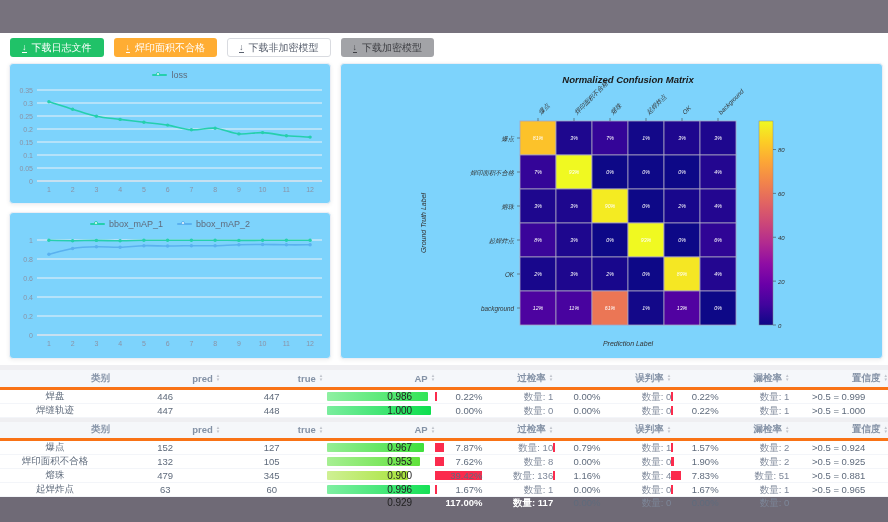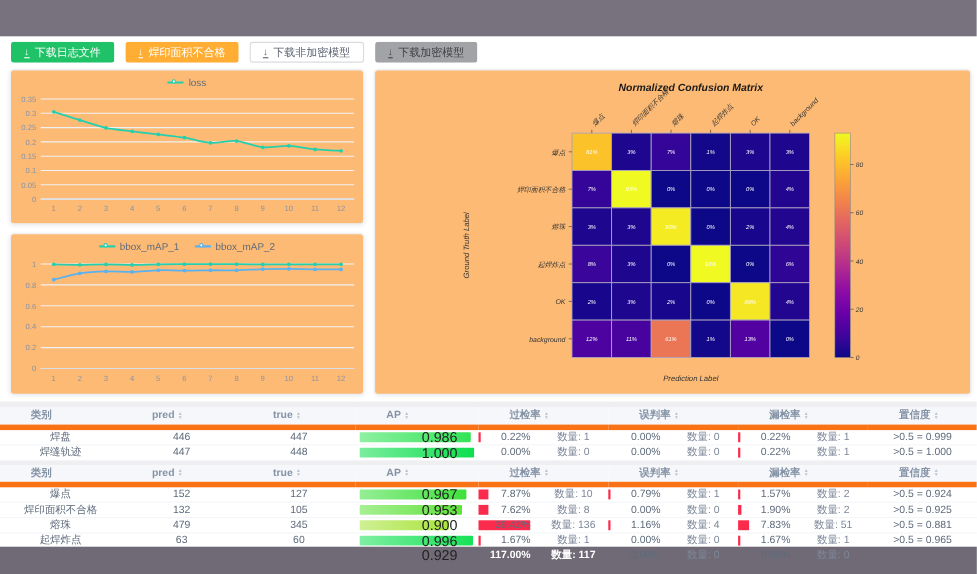--- a/index.html
+++ b/index.html
@@ -12,50 +12,50 @@
   .btn { height:19px; padding:0 11px; border-radius:3px; font-size:10px; display:inline-flex;
          align-items:center; gap:5px; border:1px solid transparent; cursor:pointer;
          font-family:"Liberation Sans", sans-serif; }
   .btn .dl-icon { font-size:9px; line-height:9px; border-bottom:1px solid currentColor; padding-bottom:0px; }
   .btn-green  { background:#20c268; color:#fff; }
   .btn-orange { background:#ffad33; color:#fff; }
   .btn-white  { background:#fff; color:#5b6270; border-color:#d9dbe0; }
   .btn-gray   { background:#a2a3a7; color:#3f4045; }
 
   .charts-row { display:flex; gap:9px; padding:2px 9px 0 9px; }
-  .card { background:#fdba74; border:1px solid #ebeef5; border-radius:4px;
+  .card { background:#7dd3fc; border:1px solid #ebeef5; border-radius:4px;
           box-shadow:0 1px 4px rgba(0,0,0,.07); }
   .left-col { width:324px; display:flex; flex-direction:column; gap:8px; }
   #loss-card { height:141px; padding-top:3px; }
   #map-card  { height:147px; padding-top:3px; }
   #matrix-card { flex:1; height:296px;font-style:italic; }
 
   .legend-row { display:flex; justify-content:center; gap:14px; height:16px; align-items:center; }
   .legend-item { display:flex; align-items:center; gap:4px; font-size:9px; color:#5f6b7c; cursor:pointer; }
   .legend-marker { width:15px; height:2px; position:relative; border-radius:1px; }
   .legend-marker i { position:absolute; left:4px; top:-2px; width:4px; height:4px; border:1.5px solid; border-radius:50%; background:#fff; display:block; }
 
   .band { height:5px; background:#efeff2; margin-top:6px; }
   .band2 { height:4px; background:#efeff2; }
 
   table { width:100%; border-collapse:collapse; table-layout:fixed; }
   thead th { background:#f5f7fa; color:#8492a6; font-size:9.5px; font-weight:bold; height:18px;
-             border-bottom:5px solid #f97316; text-align:left;padding-left:28px; }
+             border-bottom:3px solid #f97316; text-align:right; }
   .th-inner { display:inline-flex; align-items:center; gap:3px; justify-content:center; }
   .sort { display:inline-flex; flex-direction:column; line-height:4px; font-size:4.5px; color:#c0c4cc; }
   tbody td { font-size:9.5px; color:#5f6b7c; height:11px; text-align:center;
              border-bottom:1px solid #f3f5f9; padding:0; position:relative; }
   .ap-wrap { margin:1px 4px; height:9px; position:relative; }
   .ap-bar { position:absolute; left:0; top:0; bottom:0; border-radius:1px; }
-  .ap-text { position:relative; z-index:1; font-size:13px; color:#222; line-height:9px;padding-left:41px; }
+  .ap-text { position:relative; z-index:1; font-size:10px; color:#222; line-height:9px;padding-left:41px; }
   .rate-cell { position:relative; height:11px; }
   .rate-bar { position:absolute; left:0; top:1px; height:9px; background:#fb2b4d; }
   .rate-text { position:relative; z-index:1; display:flex; height:11px; line-height:11px; }
   .rate-text .pct { flex:0 0 46%; text-align:right; padding-right:7px; }
-  .rate-text .cnt { flex:1; text-align:center; color:#7d8799; }
+  .rate-text .cnt { flex:1; text-align:right; color:#7d8799; }
   tr.full-red .rate-cell.over .pct, tr.full-red .rate-cell.over .cnt { color:#fff; font-weight:bold; }
 
   svg text { font-family:"Liberation Sans", sans-serif; }
 </style>
 </head>
 <body>
 
 <div class="topbar"></div>
 
 <div class="toolbar">

